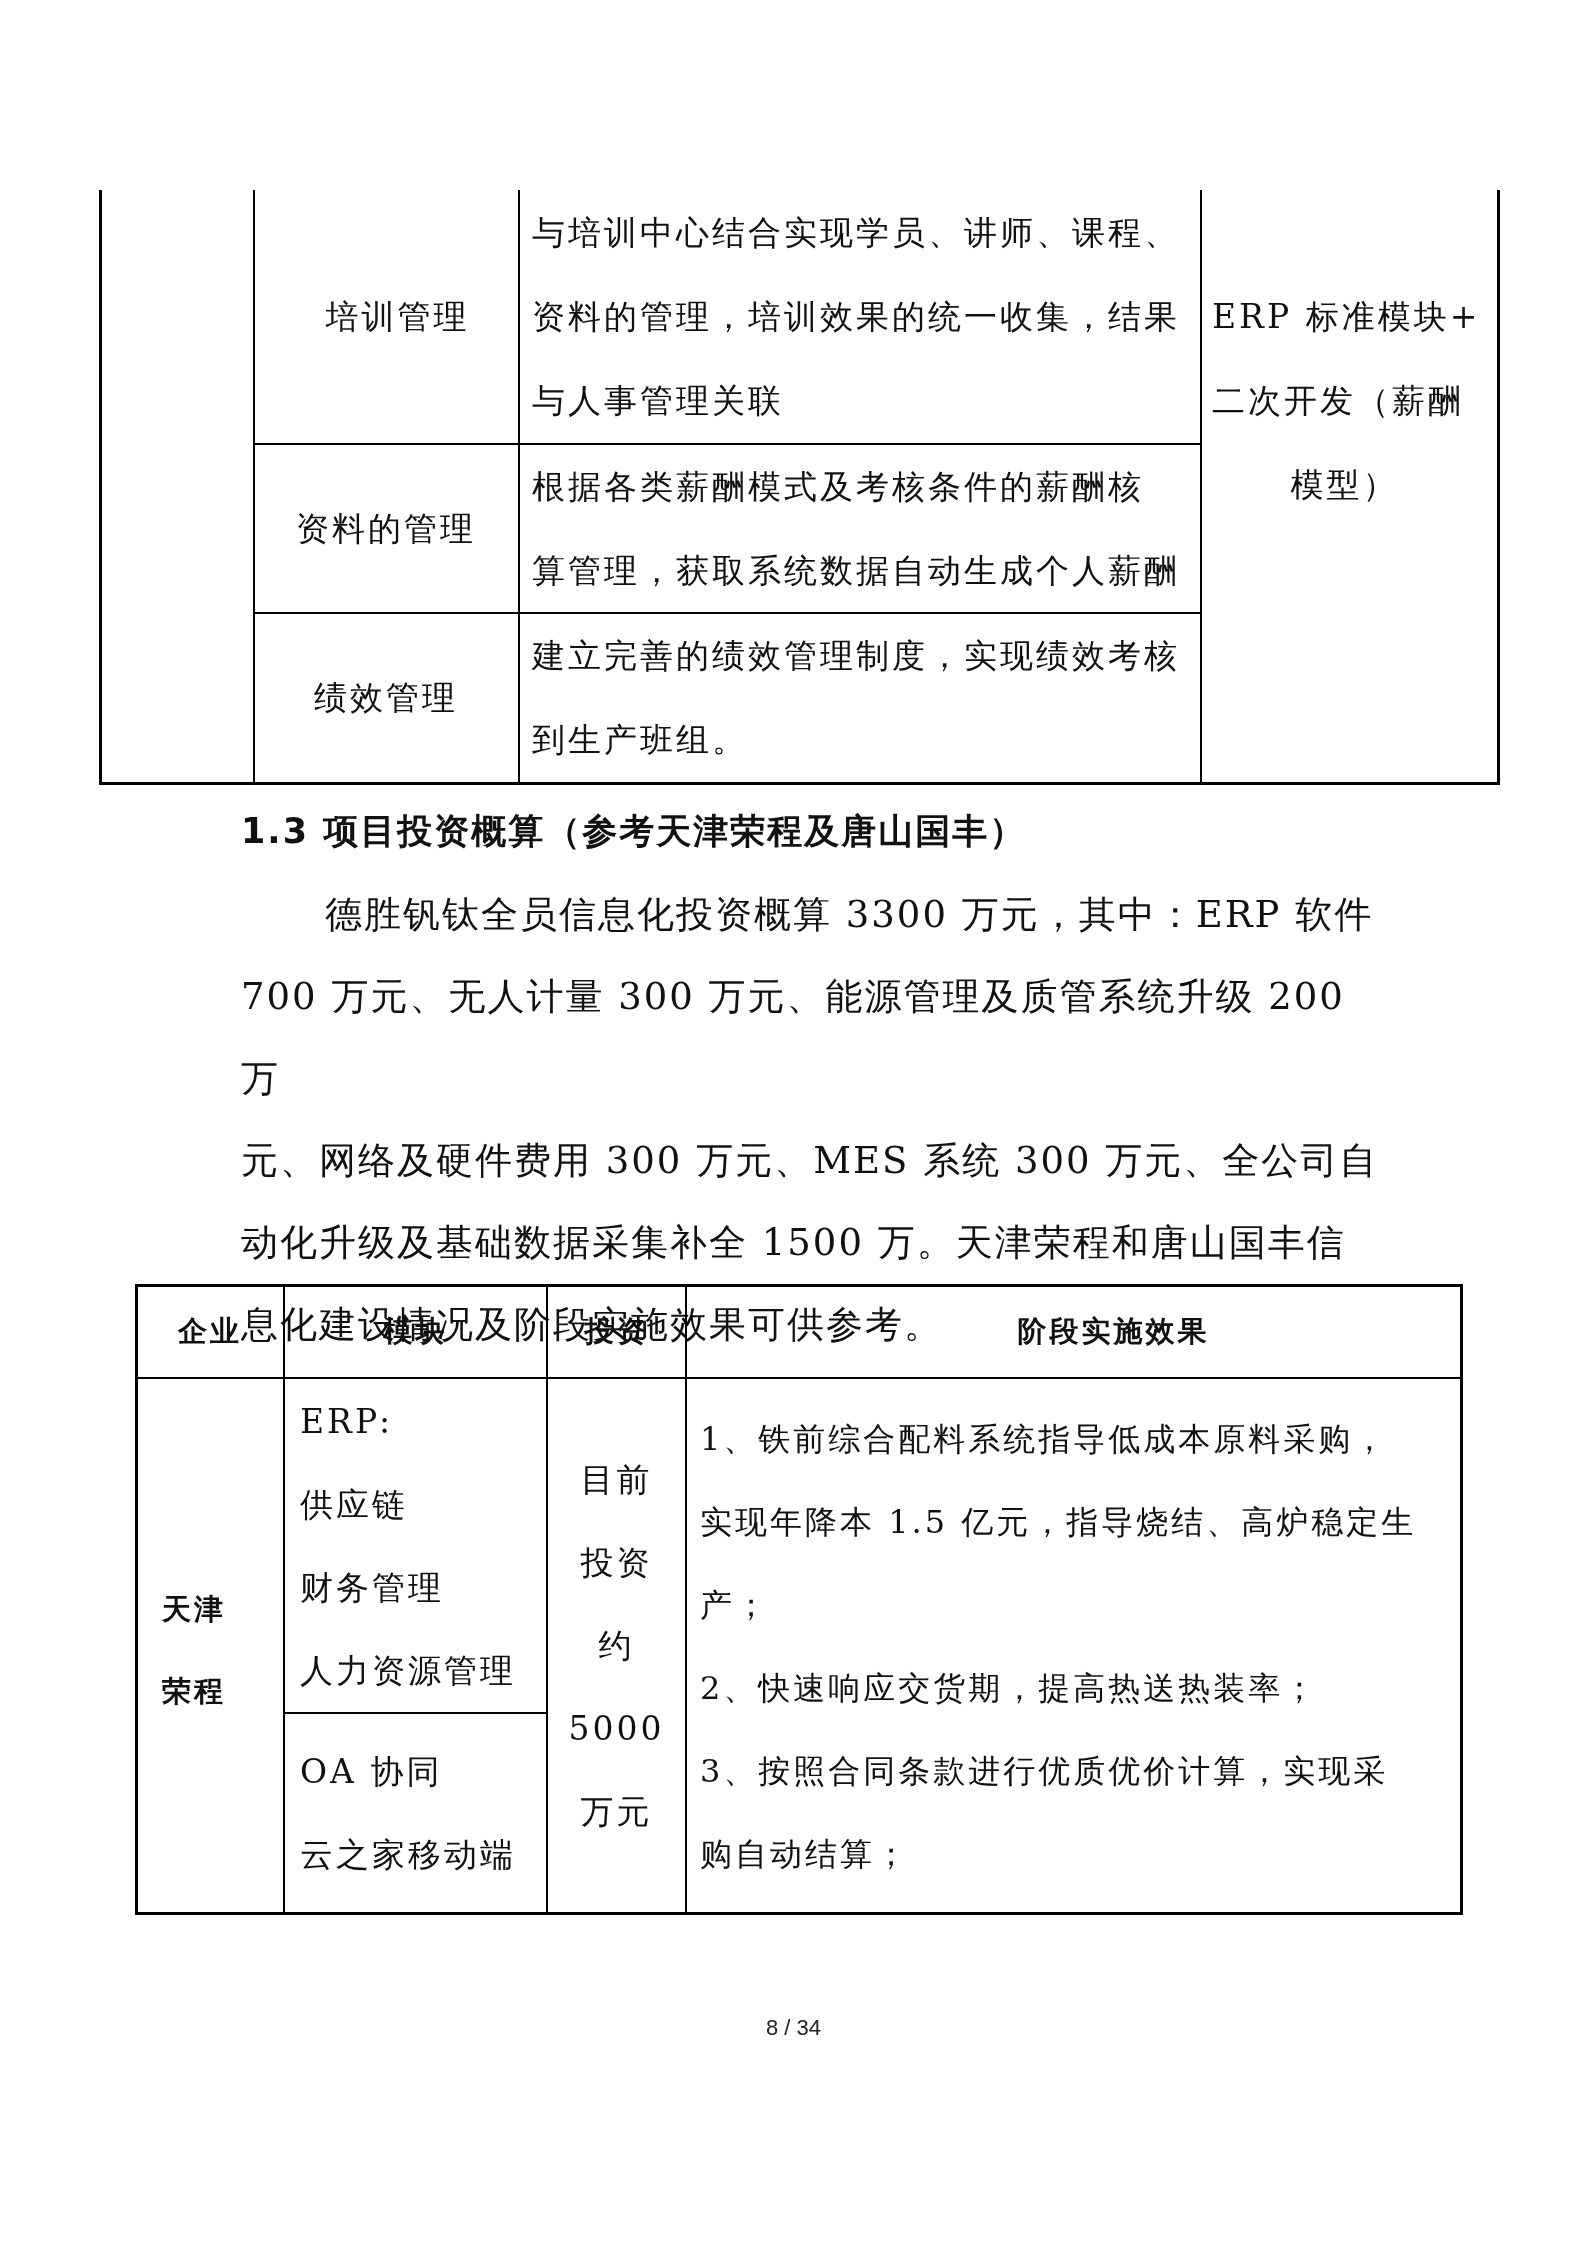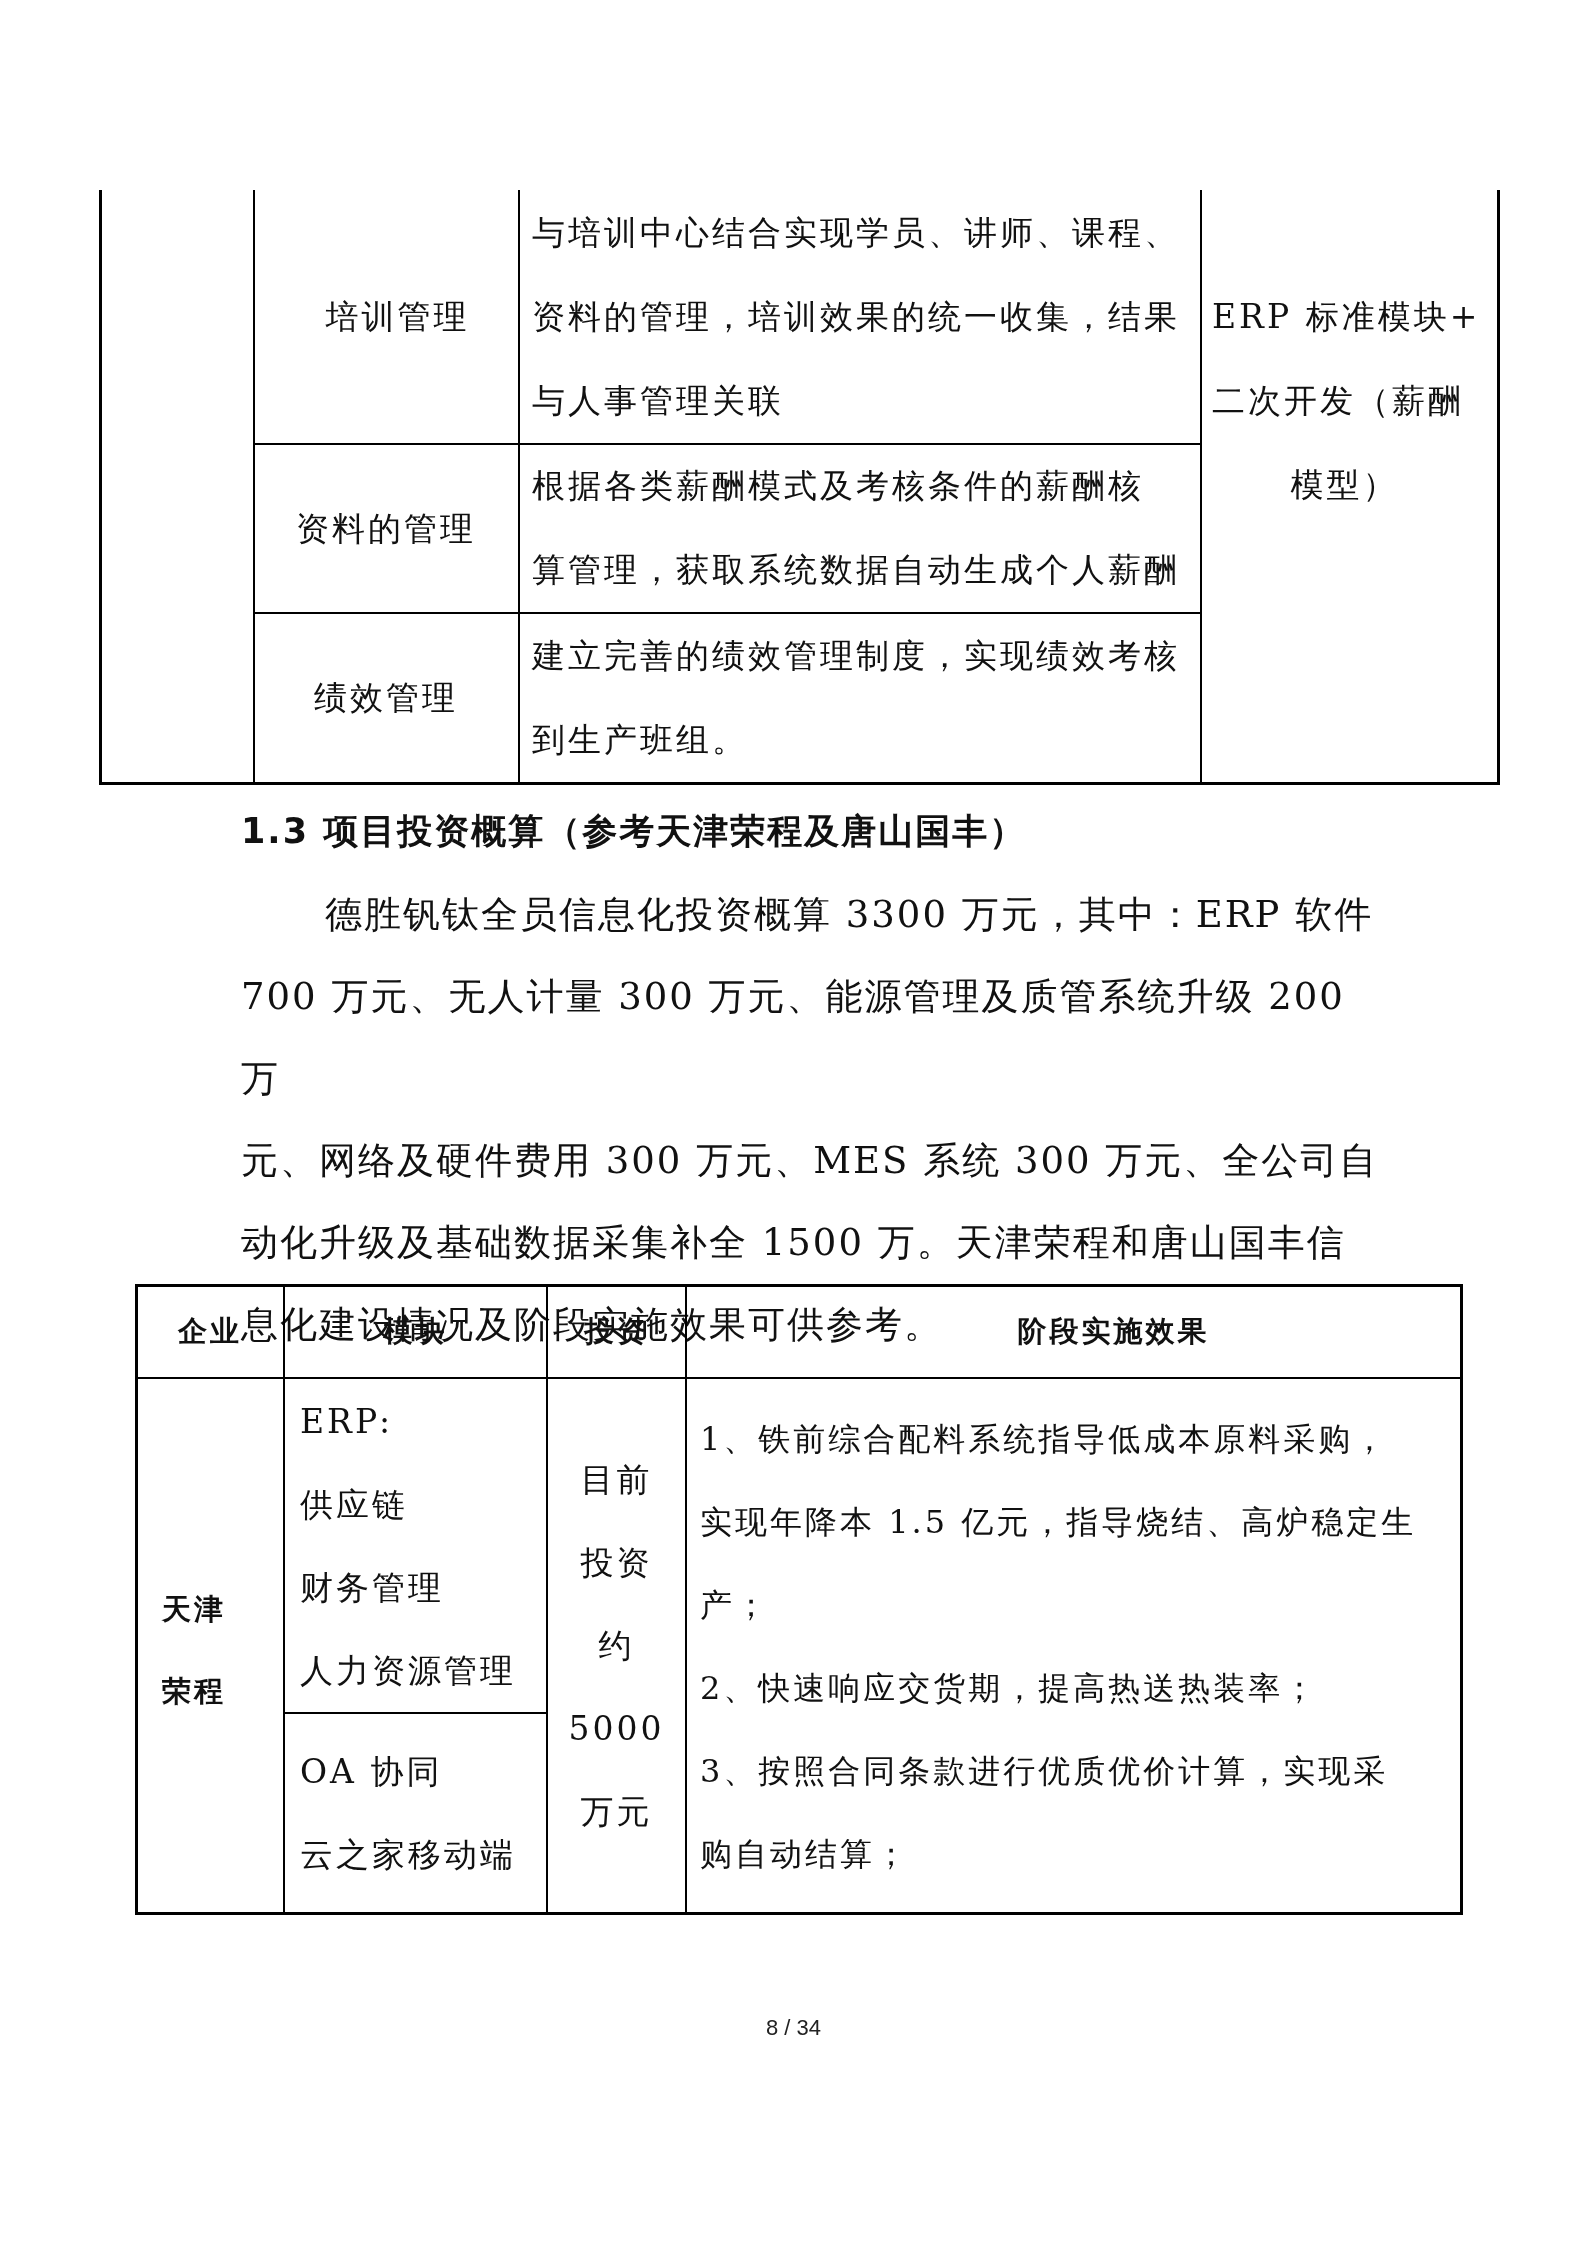--- a/index.html
+++ b/index.html
@@ -36,21 +36,21 @@
   </div>
   <div class="cell t1text" style="left:532px; top:190px; width:668px; height:253px;">
     <span>与培训中心结合实现学员、讲师、课程、</span>
     <span>资料的管理，培训效果的统一收集，结果</span>
     <span>与人事管理关联</span>
   </div>
 
   <div class="cell center t1text" style="left:254px; top:445px; width:264px; height:167px;">
     <span>资料的管理</span>
   </div>
-  <div class="cell t1text" style="left:532px; top:445px; width:668px; height:167px;justify-content:flex-end;">
+  <div class="cell t1text" style="left:532px; top:445px; width:668px; height:167px;">
     <span>根据各类薪酬模式及考核条件的薪酬核</span>
     <span>算管理，获取系统数据自动生成个人薪酬</span>
   </div>
 
   <div class="cell center t1text" style="left:254px; top:614px; width:264px; height:168px;">
     <span>绩效管理</span>
   </div>
   <div class="cell t1text" style="left:532px; top:614px; width:668px; height:168px;">
     <span>建立完善的绩效管理制度，实现绩效考核</span>
     <span>到生产班组。</span>

